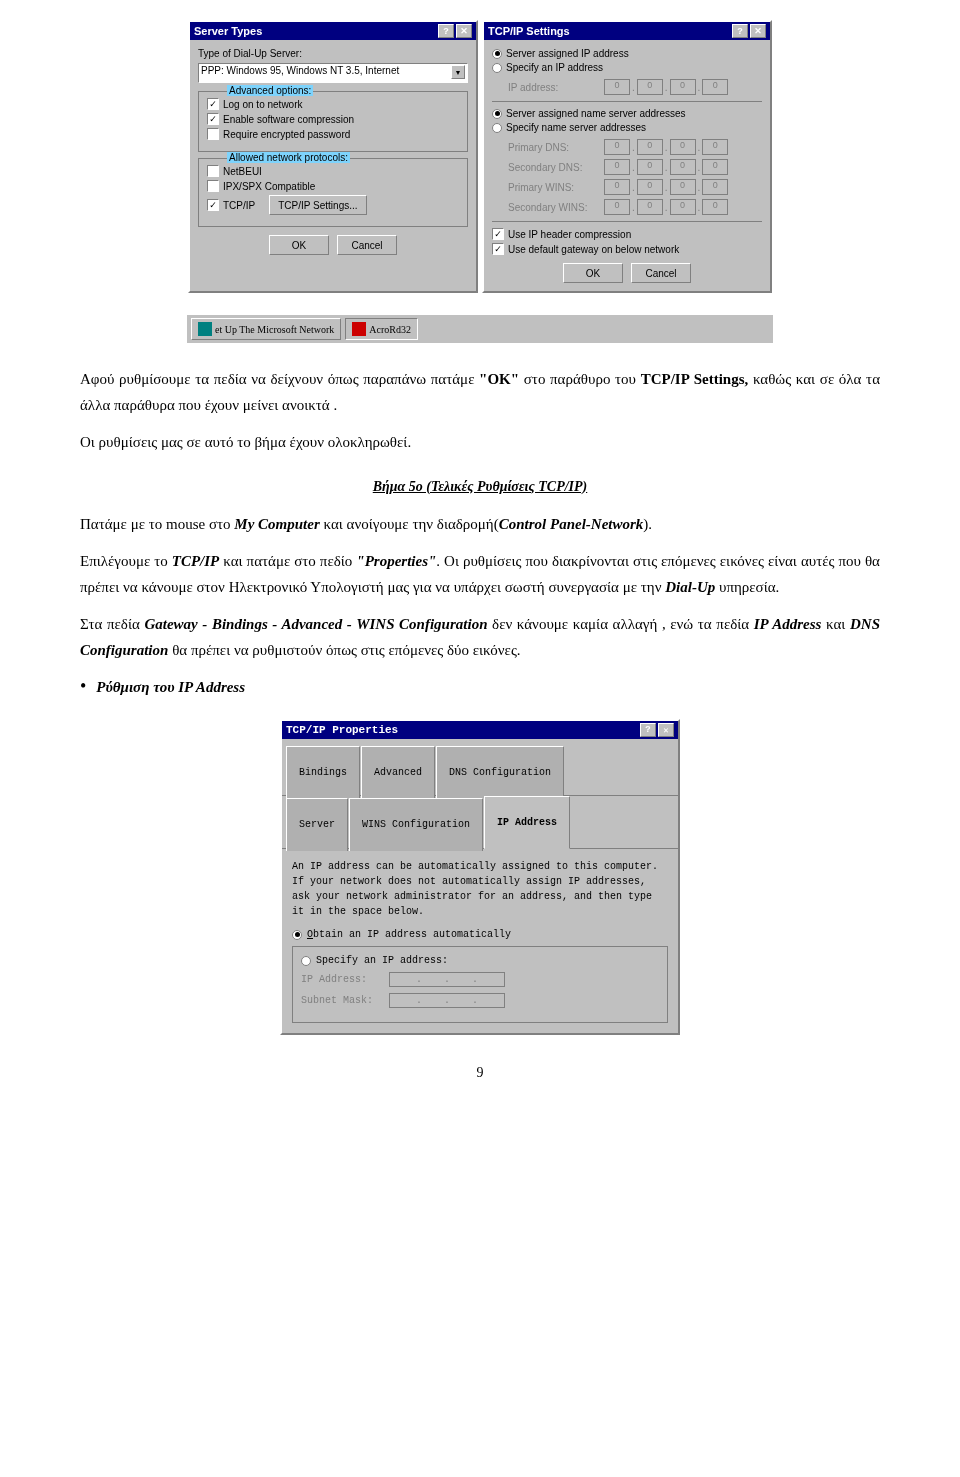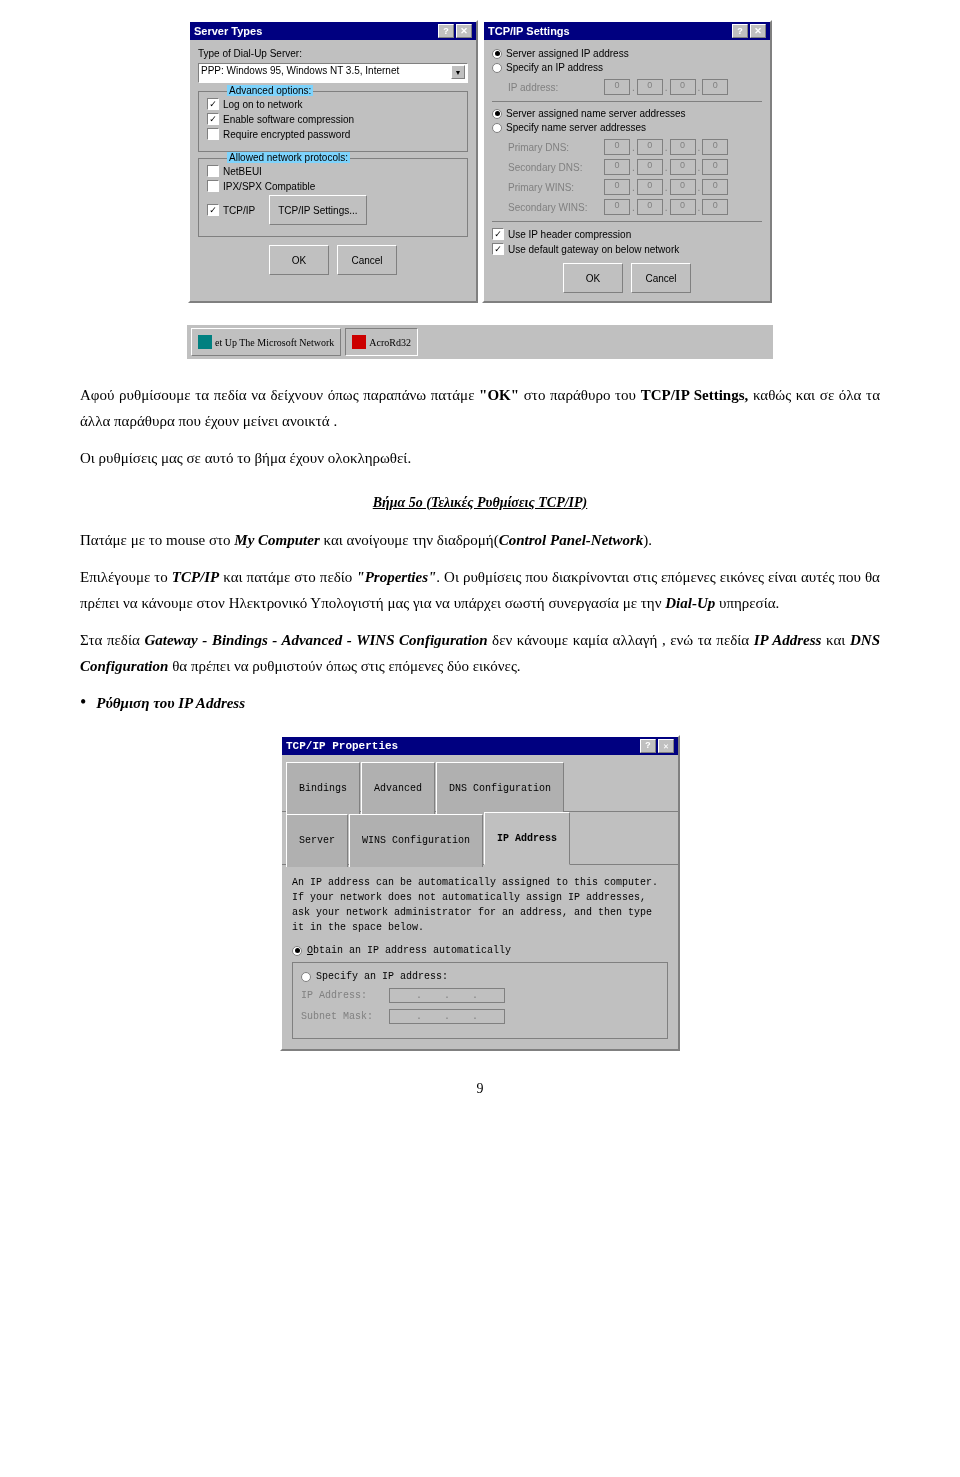--- a/index.html
+++ b/index.html
@@ -115,21 +115,21 @@
       flex-shrink: 0;
     }
     .win95-button-row {
       display: flex;
       justify-content: center;
       gap: 8px;
       margin-top: 8px;
     }
     .win95-button {
       min-width: 60px;
-      height: 30px;
+      height: 20px;
       background: #c0c0c0;
       border: 1px solid;
       border-color: #fff #808080 #808080 #fff;
       font-size: 10px;
       padding: 2px 8px;
       cursor: pointer;
       display: flex;
       align-items: center;
       justify-content: center;
     }
@@ -196,21 +196,21 @@
     }
     .ip-input-box {
       width: 26px;
       height: 16px;
       background: #c0c0c0;
       border: 1px solid #808080;
       font-size: 9px;
       text-align: center;
     }
     .taskbar-btn {
-      height: 28px;
+      height: 22px;
       padding: 0 6px;
       background: #c0c0c0;
       border: 1px solid;
       border-color: #fff #808080 #808080 #fff;
       font-size: 10px;
       display: flex;
       align-items: center;
       gap: 3px;
     }
     .taskbar-btn.active {

